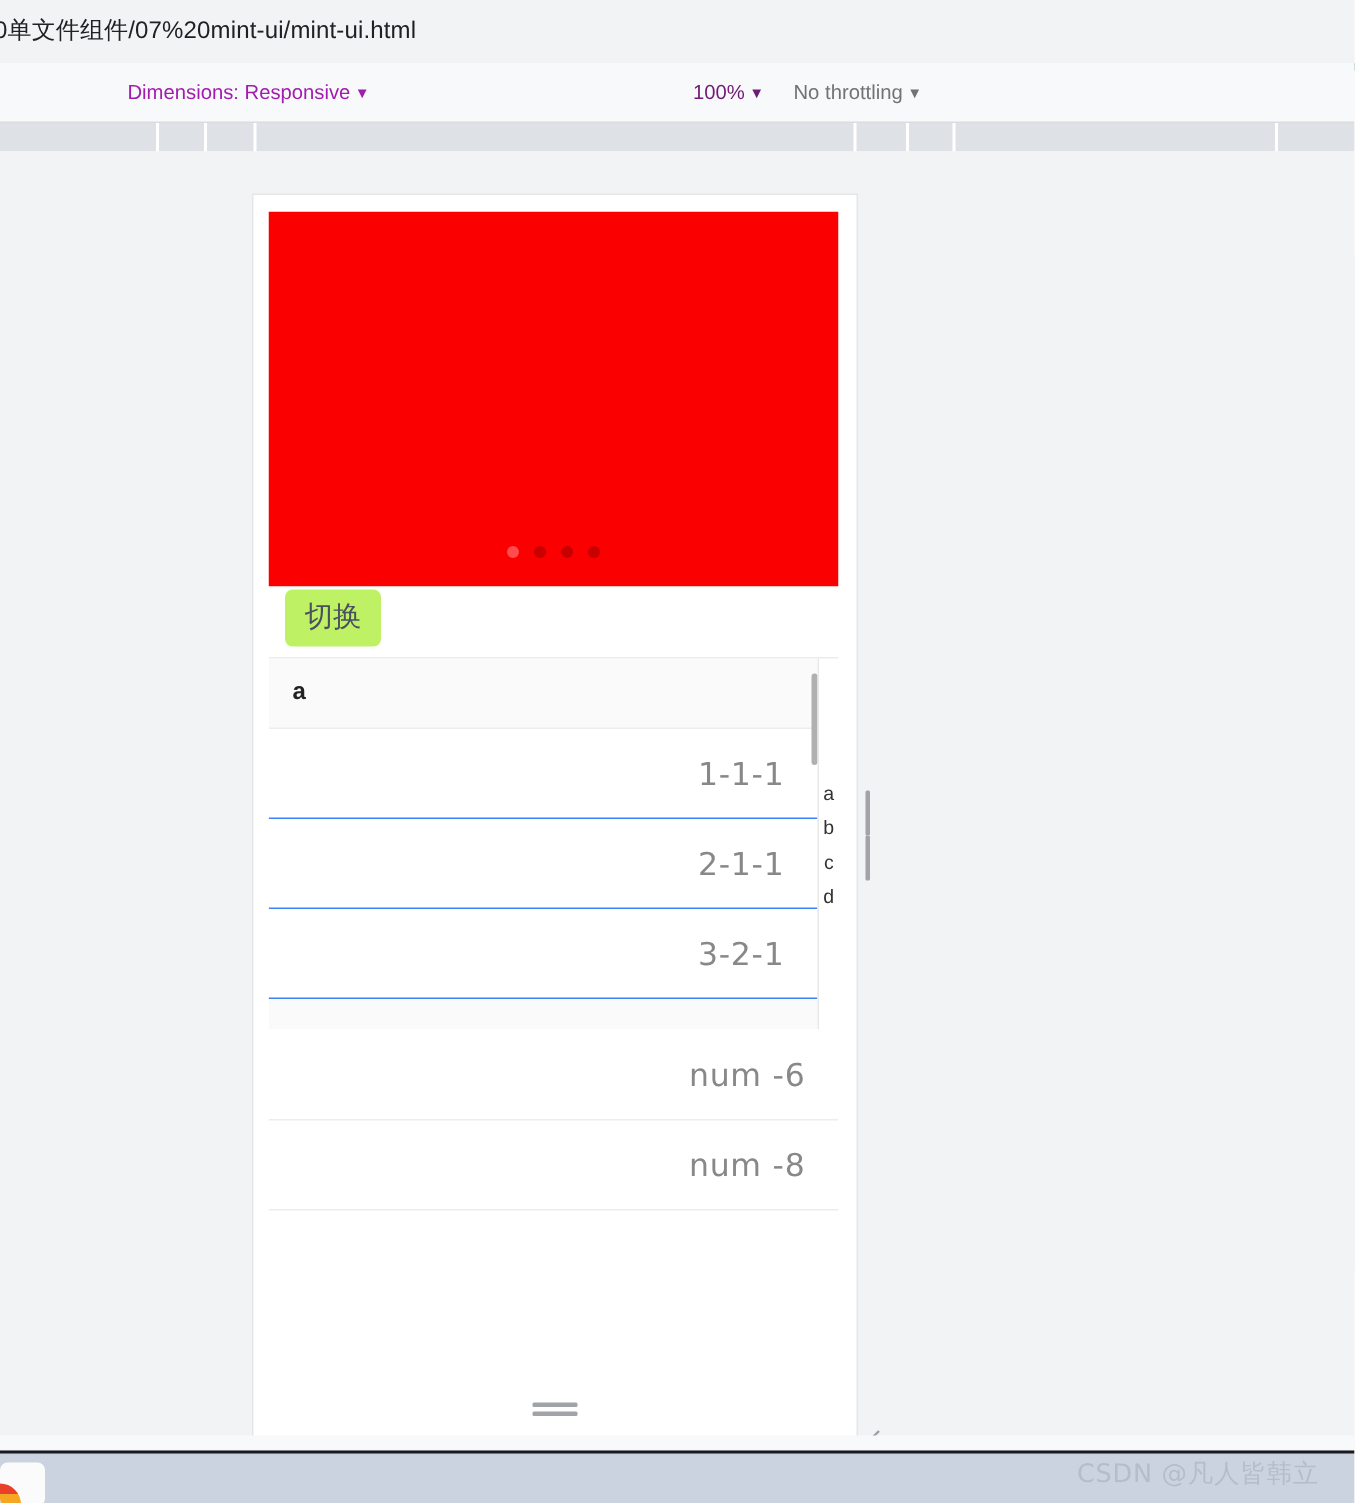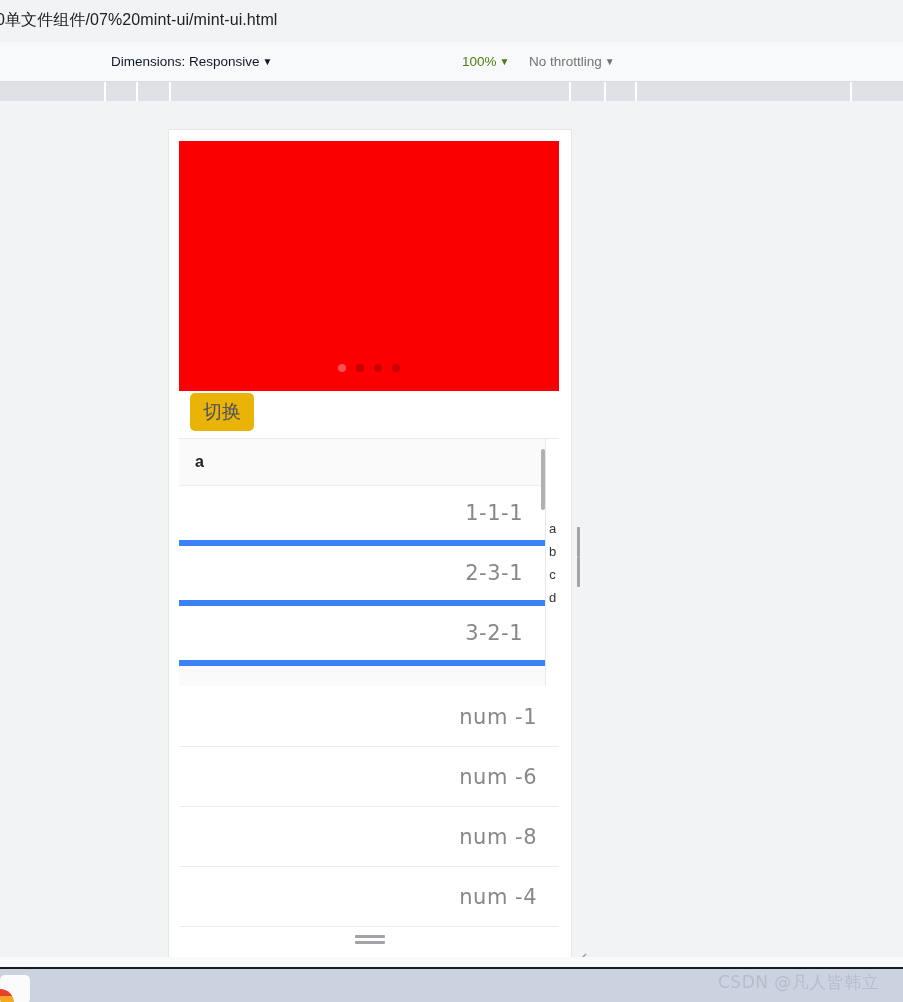--- a/index.html
+++ b/index.html
@@ -37,23 +37,23 @@
     position: absolute;
     left: 0; top: 42px;
     width: 903px; height: 39px;
     background: #f8f9fa;
     border-bottom: 1px solid #dcdcdc;
     display: flex;
     align-items: center;
   }
   .dt-dimensions {
     position: absolute;
-    left: 111px;
+    left: 85px;
     font-size: 13.5px;
-    color: #0f172a;
+    color: #a21caf;
     white-space: nowrap;
     cursor: default;
   }
   .caret { font-size: 10px; margin-left: 3px; position: relative; top: -1px;}
   .dt-input {
     position: absolute;
     height: 22px;
     border: 1px solid #9aa0a6;
     background: #ffffff;
     font-size: 14px;
@@ -68,21 +68,21 @@
   .dt-h { left: 379px; top: 51px; width: 62px; color: #9aa0a6; }
   .dt-x {
     position: absolute;
     left: 365px; top: 56px;
     font-size: 12px; color: #5f6368;
   }
   .dt-zoom {
     position: absolute;
     left: 462px;
     font-size: 13.5px;
-    color: #4d7c0f;
+    color: #701a75;
     white-space: nowrap;
   }
   .dt-throttle {
     position: absolute;
     left: 529px;
     font-size: 13.5px;
     color: #737373;
     white-space: nowrap;
   }
   .dt-rotate {
@@ -160,21 +160,21 @@
   .tabbar {
     position: relative;
     width: 380px;
     height: 47px;
     background: #ffffff;
   }
   .tab-btn {
     position: absolute;
     left: 11px; top: 2px;
     padding: 7px 13px;
-    background: #eab308;
+    background: #bef264;
     border-radius: 5px;
     font-size: 19px;
     color: #4a5060;
     line-height: 1.25;
     font-family: "DejaVu Sans", "Liberation Sans", sans-serif;
     cursor: pointer;
   }
 
   
   .indexlist {
@@ -199,21 +199,21 @@
     box-sizing: border-box;
     display: flex;
     align-items: center;
     padding-left: 16px;
     font-size: 16px;
     font-weight: bold;
     color: #222222;
   }
   .idx-item {
     height: 60px;
-    border-bottom: 6px solid #3b82f6;
+    border-bottom: 1px solid #3b82f6;
     box-sizing: border-box;
     display: flex;
     align-items: center;
     justify-content: flex-end;
     padding-right: 22px;
     font-size: 21px;
     color: #888888;
     font-family: "DejaVu Sans", "Liberation Sans", sans-serif;
     letter-spacing: 0.5px;
   }
@@ -412,38 +412,36 @@
     </div>
 
     <div class="tabbar">
       <div class="tab-btn">切换</div>
     </div>
 
     <div class="indexlist">
       <div class="idx-scroll" id="idx-scroll">
         <div class="idx-section-header">a</div>
       <div class="idx-item">1-1-1</div>
-          <div class="idx-item">2-3-1</div>
+          <div class="idx-item">2-1-1</div>
           <div class="idx-item">3-2-1</div>
           <div class="idx-partial"></div>
         </div>
       <div class="idx-scrollbar"></div>
       <div class="idx-nav" id="idx-nav">
           <div class="idx-nav-item">a</div>
           <div class="idx-nav-item">b</div>
           <div class="idx-nav-item">c</div>
           <div class="idx-nav-item">d</div>
         </div>
     </div>
 
     <div class="numlist" id="num-list">
-        <div class="num-item">num -1</div>
         <div class="num-item">num -6</div>
         <div class="num-item">num -8</div>
-        <div class="num-item">num -4</div>
       </div>
 
   </div>
 
   <div class="handle-bottom">
     <i></i>
     <i></i>
   </div>
 </div>
 

